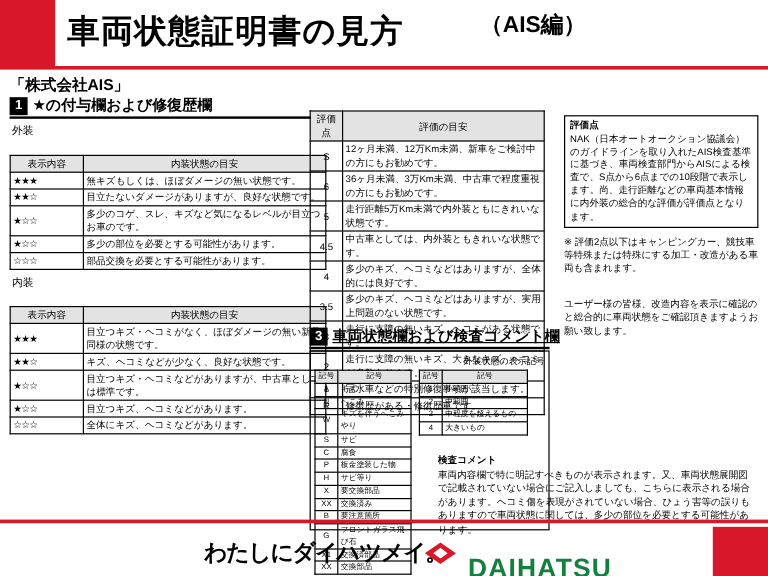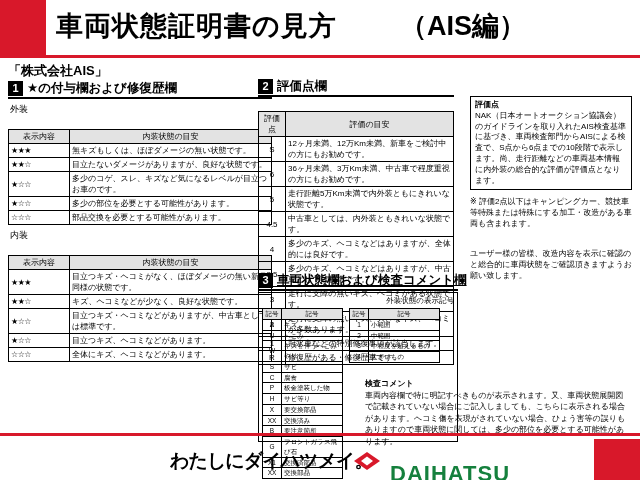--- a/index.html
+++ b/index.html
@@ -17,21 +17,21 @@
     border-bottom:3px solid #d8182a;
     box-sizing:border-box;
   }
   .header-title{
     position:absolute;left:56px;top:8px;
     font-size:27px;font-weight:bold;letter-spacing:1px;
     white-space:nowrap;
   }
   .header-sub{
     position:absolute;left:400px;top:8px;
-    font-size:27px;font-weight:bold;white-space:nowrap;
+    font-size:19px;font-weight:bold;white-space:nowrap;
   }
   .hdr-bar{
     position:absolute;left:0;top:0;width:46px;height:55px;background:#d8182a;
   }
   
   .company{
     position:absolute;left:8px;top:62px;font-size:13px;font-weight:bold;
   }
   .num{
     display:inline-block;width:15px;height:15px;line-height:15px;
@@ -179,23 +179,20 @@
         </tr>
     <tr>
           <td class="star">☆☆☆</td>
           <td>全体にキズ、ヘコミなどがあります。</td>
         </tr>
   </tbody>
     </table>
 </div>
 
 <div class="panel2">
-  <div class="sec-title underline">
-    <span class="num">2</span><span>評価点欄</span>
-  </div>
   <table class="grid" style="margin-top:14px;">
     <tbody>
         <tr>
       <th class="pt">評価点</th>
       <th>評価の目安</th>
     </tr>
     <tr>
           <td class="pt">S</td>
           <td>12ヶ月未満、12万Km未満、新車をご検討中の方にもお勧めです。</td>
         </tr>
@@ -210,21 +207,21 @@
     <tr>
           <td class="pt">4.5</td>
           <td>中古車としては、内外装ともきれいな状態です。</td>
         </tr>
     <tr>
           <td class="pt">4</td>
           <td>多少のキズ、ヘコミなどはありますが、全体的には良好です。</td>
         </tr>
     <tr>
           <td class="pt">3.5</td>
-          <td>多少のキズ、ヘコミなどはありますが、中古車としては標準です。</td>
+          <td>多少のキズ、ヘコミなどはありますが、実用上問題のない状態です。</td>
         </tr>
     <tr>
           <td class="pt">3</td>
           <td>走行に支障の無いキズ、ヘコミがある状態です。</td>
         </tr>
     <tr>
           <td class="pt">2</td>
           <td>走行に支障の無いキズ、大きなキズ、ヘコミが多数あります。</td>
         </tr>
     <tr>

